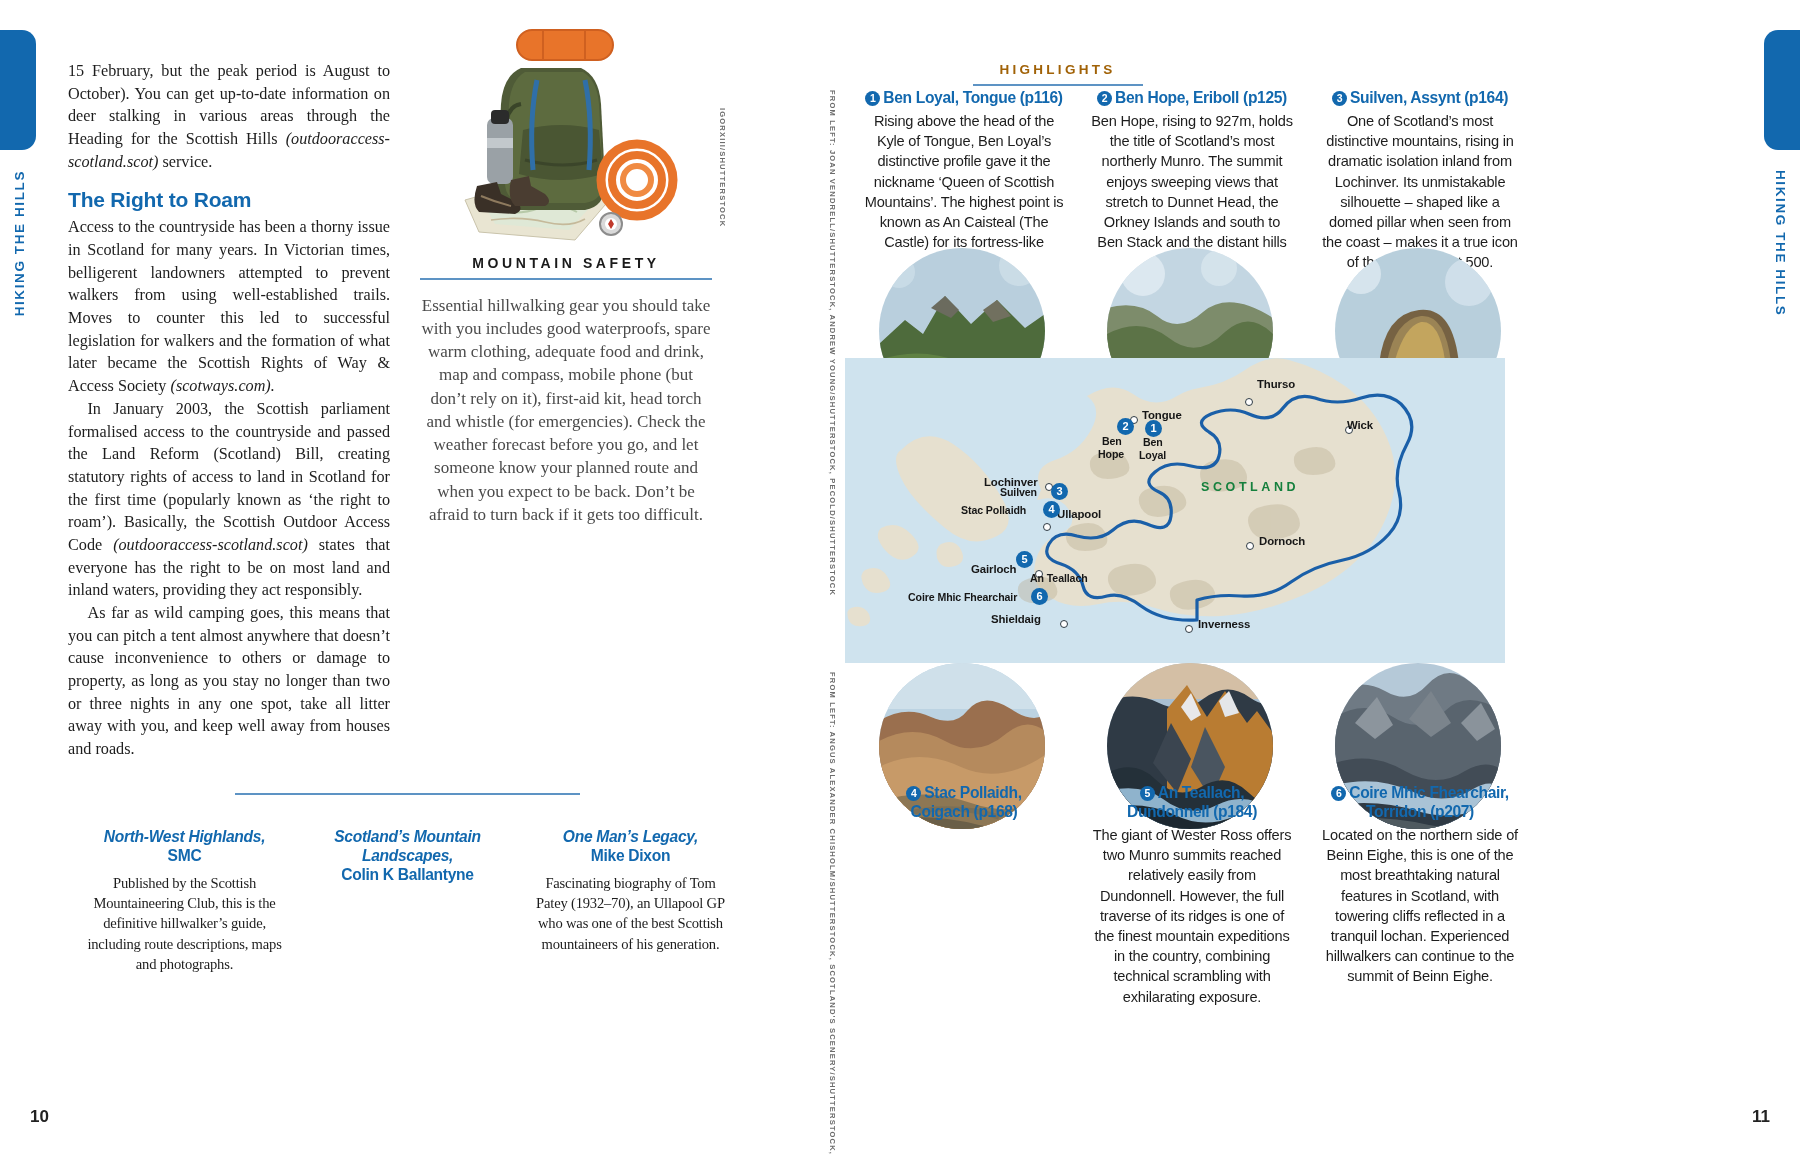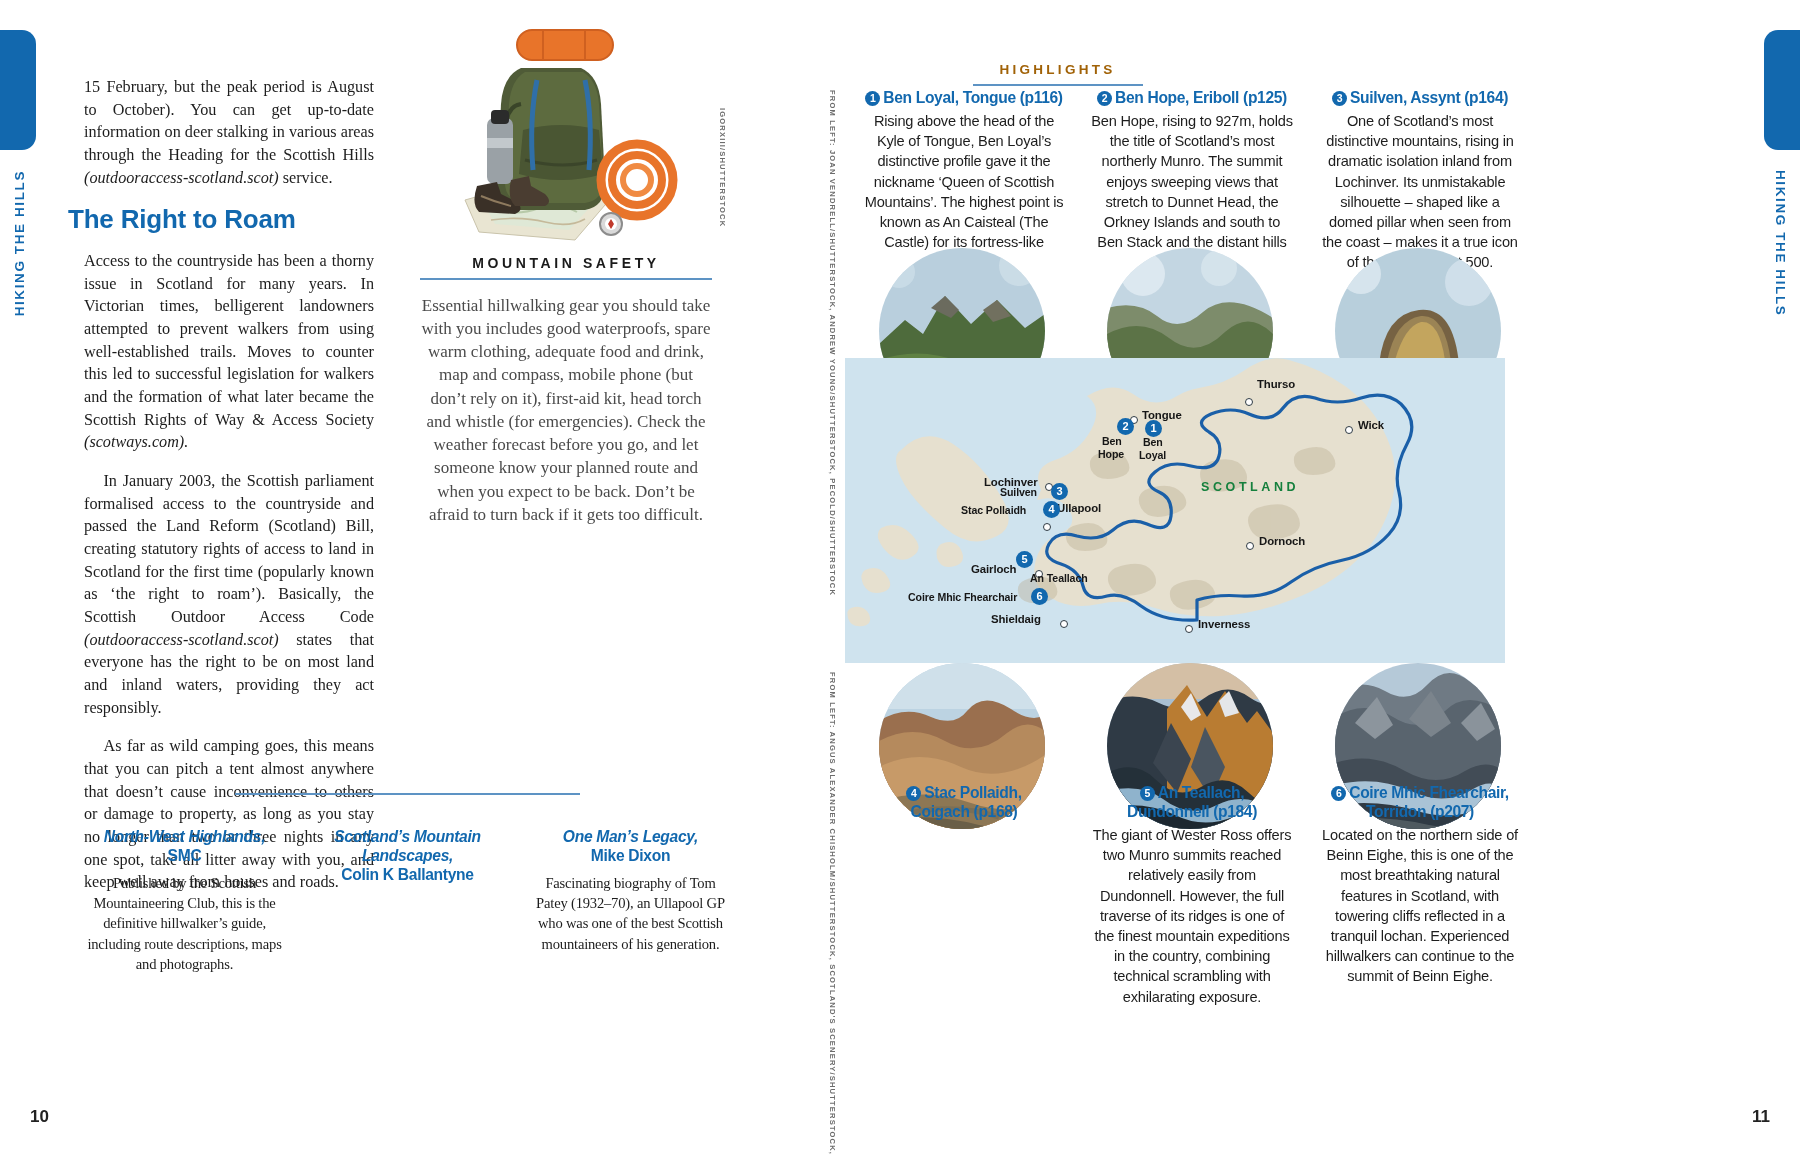--- a/index.html
+++ b/index.html
@@ -41,28 +41,28 @@
 
   
   .left-page { position: absolute; left: 0; top: 0; width: 900px; height: 1157px; }
 
   .bodycol {
     position: absolute; left: 68px; top: 60px; width: 322px;
     font-family: "Liberation Serif", serif;
     font-size: 16.2px; line-height: 1.40; color: #1d1d1d;
     text-align: justify;
   }
-  .bodycol p { margin: 16px; }
+  .bodycol p { margin: 0; }
   .bodycol p.indent { text-indent: 1.2em; }
   .bodycol i { font-style: italic; }
 
   .subhead {
     font-family: "Liberation Sans", sans-serif;
     font-weight: 700; color: #1268ae;
-    font-size: 26px; letter-spacing: -0.2px;
+    font-size: 21px; letter-spacing: -0.2px;
     margin: 15px 0 5px 0; line-height: 1.1;
   }
 
   
   .gear-photo {
     position: absolute; left: 425px; top: 10px; width: 280px; height: 248px;
   }
   .credit-vert {
     position: absolute;
     writing-mode: vertical-rl;
@@ -384,24 +384,24 @@
     <div class="map-dot" style="left:285px; top:58px;"></div>
     <div class="map-dot" style="left:200px; top:125px;"></div>
     <div class="map-dot" style="left:198px; top:165px;"></div>
     <div class="map-dot" style="left:401px; top:184px;"></div>
     <div class="map-dot" style="left:190px; top:212px;"></div>
     <div class="map-dot" style="left:340px; top:267px;"></div>
     <div class="map-dot" style="left:215px; top:262px;"></div>
 
     
     <div class="map-label" style="left:412px; top:20px;">Thurso</div>
-    <div class="map-label" style="left:513px; top:61px;">Wick</div>
+    <div class="map-label" style="left:502px; top:61px;">Wick</div>
     <div class="map-label" style="left:297px; top:51px;">Tongue</div>
     <div class="map-label" style="left:139px; top:118px;">Lochinver</div>
-    <div class="map-label" style="left:212px; top:144px;">Ullapool</div>
+    <div class="map-label" style="left:212px; top:150px;">Ullapool</div>
     <div class="map-label" style="left:414px; top:177px;">Dornoch</div>
     <div class="map-label" style="left:126px; top:205px;">Gairloch</div>
     <div class="map-label" style="left:353px; top:260px;">Inverness</div>
     <div class="map-label" style="left:146px; top:255px;">Shieldaig</div>
 
     
     <div class="map-badge" style="left:272px; top:60px;">2</div>
     <div class="map-label mountain" style="left:257px; top:77px;">Ben</div>
     <div class="map-label mountain" style="left:253px; top:90px;">Hope</div>
 

